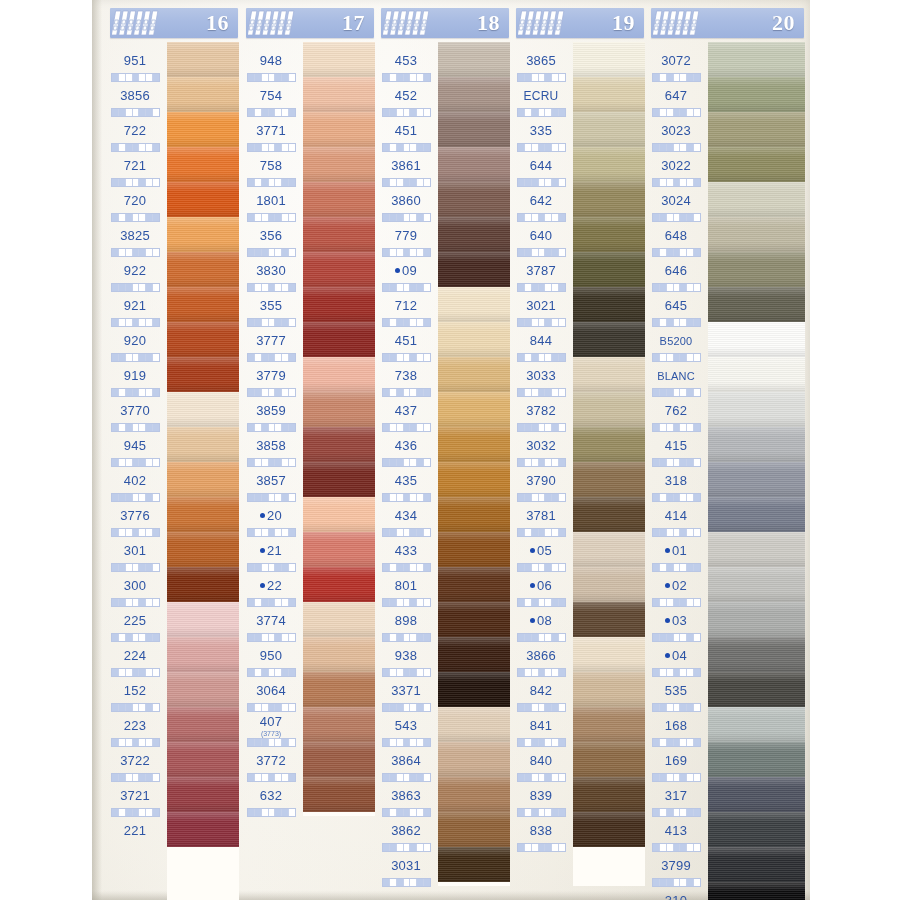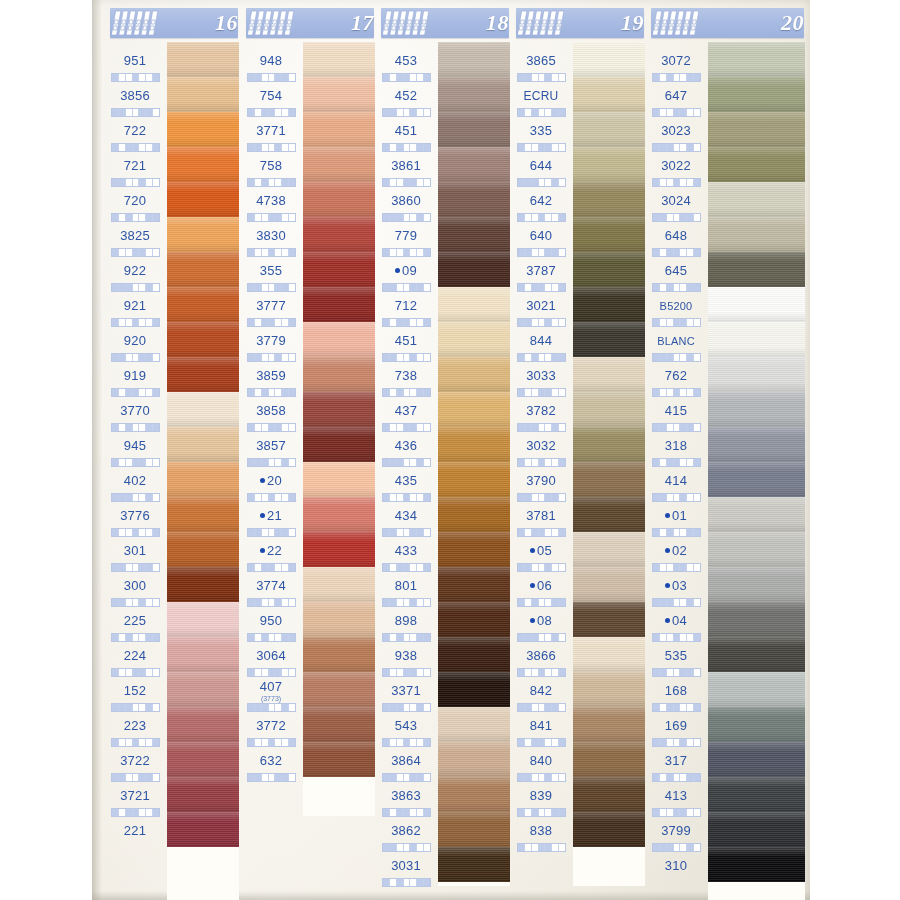--- a/index.html
+++ b/index.html
@@ -63,24 +63,24 @@
     box-shadow: 0 1px 1px rgba(90,100,130,.22);
     overflow:hidden;
   }
   .skein-icon {
     position: absolute;
     left: 2px; top: 1px;
     width: 52px; height: 28px;
   }
   .col-num {
     font-family: "Liberation Serif", serif;
-    font-style: italic;
     font-weight: 700;
     font-size: 22px;
     color: #ffffff;
+    padding-right: 9px;
     text-shadow: 0 1px 1px rgba(80,95,130,.55);
     letter-spacing: .5px;
   }
 
   .rows { position: relative; margin-top: 4px; }
   .row {
     position: relative;
     height: 35px;
     display: flex;
     align-items: stretch;
@@ -721,32 +721,50 @@
                 <i class="f"></i>
               </div>
             </div>
             <div class="swatch" style="background: rgb(221, 154, 121);">
               <span class="thread"></span>
               <span class="sheen"></span>
             </div>
           </div>
           <div class="row">
             <div class="label-cell">
-              <div><span class="code">4738</span></div>
+              <div><span class="code">1801</span></div>
               <div class="checkstrip">
                 <i class="f"></i>
                 <i class=""></i>
                 <i class=""></i>
                 <i class="f"></i>
                 <i class="f"></i>
                 <i class=""></i>
                 <i class=""></i>
               </div>
             </div>
             <div class="swatch" style="background: rgb(203, 114, 89);">
+              <span class="thread"></span>
+              <span class="sheen"></span>
+            </div>
+          </div>
+          <div class="row">
+            <div class="label-cell">
+              <div><span class="code">356</span></div>
+              <div class="checkstrip">
+                <i class="f"></i>
+                <i class="f"></i>
+                <i class="f"></i>
+                <i class=""></i>
+                <i class=""></i>
+                <i class="f"></i>
+                <i class=""></i>
+              </div>
+            </div>
+            <div class="swatch" style="background: rgb(187, 84, 68);">
               <span class="thread"></span>
               <span class="sheen"></span>
             </div>
           </div>
           <div class="row">
             <div class="label-cell">
               <div><span class="code">3830</span></div>
               <div class="checkstrip">
                 <i class="f"></i>
                 <i class=""></i>
@@ -2102,20 +2120,38 @@
                 <i class="f"></i>
               </div>
             </div>
             <div class="swatch" style="background: rgb(191, 185, 162);">
               <span class="thread"></span>
               <span class="sheen"></span>
             </div>
           </div>
           <div class="row">
             <div class="label-cell">
+              <div><span class="code">646</span></div>
+              <div class="checkstrip">
+                <i class="f"></i>
+                <i class="f"></i>
+                <i class=""></i>
+                <i class=""></i>
+                <i class="f"></i>
+                <i class=""></i>
+                <i class=""></i>
+              </div>
+            </div>
+            <div class="swatch" style="background: rgb(141, 138, 110);">
+              <span class="thread"></span>
+              <span class="sheen"></span>
+            </div>
+          </div>
+          <div class="row">
+            <div class="label-cell">
               <div><span class="code">645</span></div>
               <div class="checkstrip">
                 <i class="f"></i>
                 <i class=""></i>
                 <i class="f"></i>
                 <i class=""></i>
                 <i class=""></i>
                 <i class="f"></i>
                 <i class="f"></i>
               </div>

